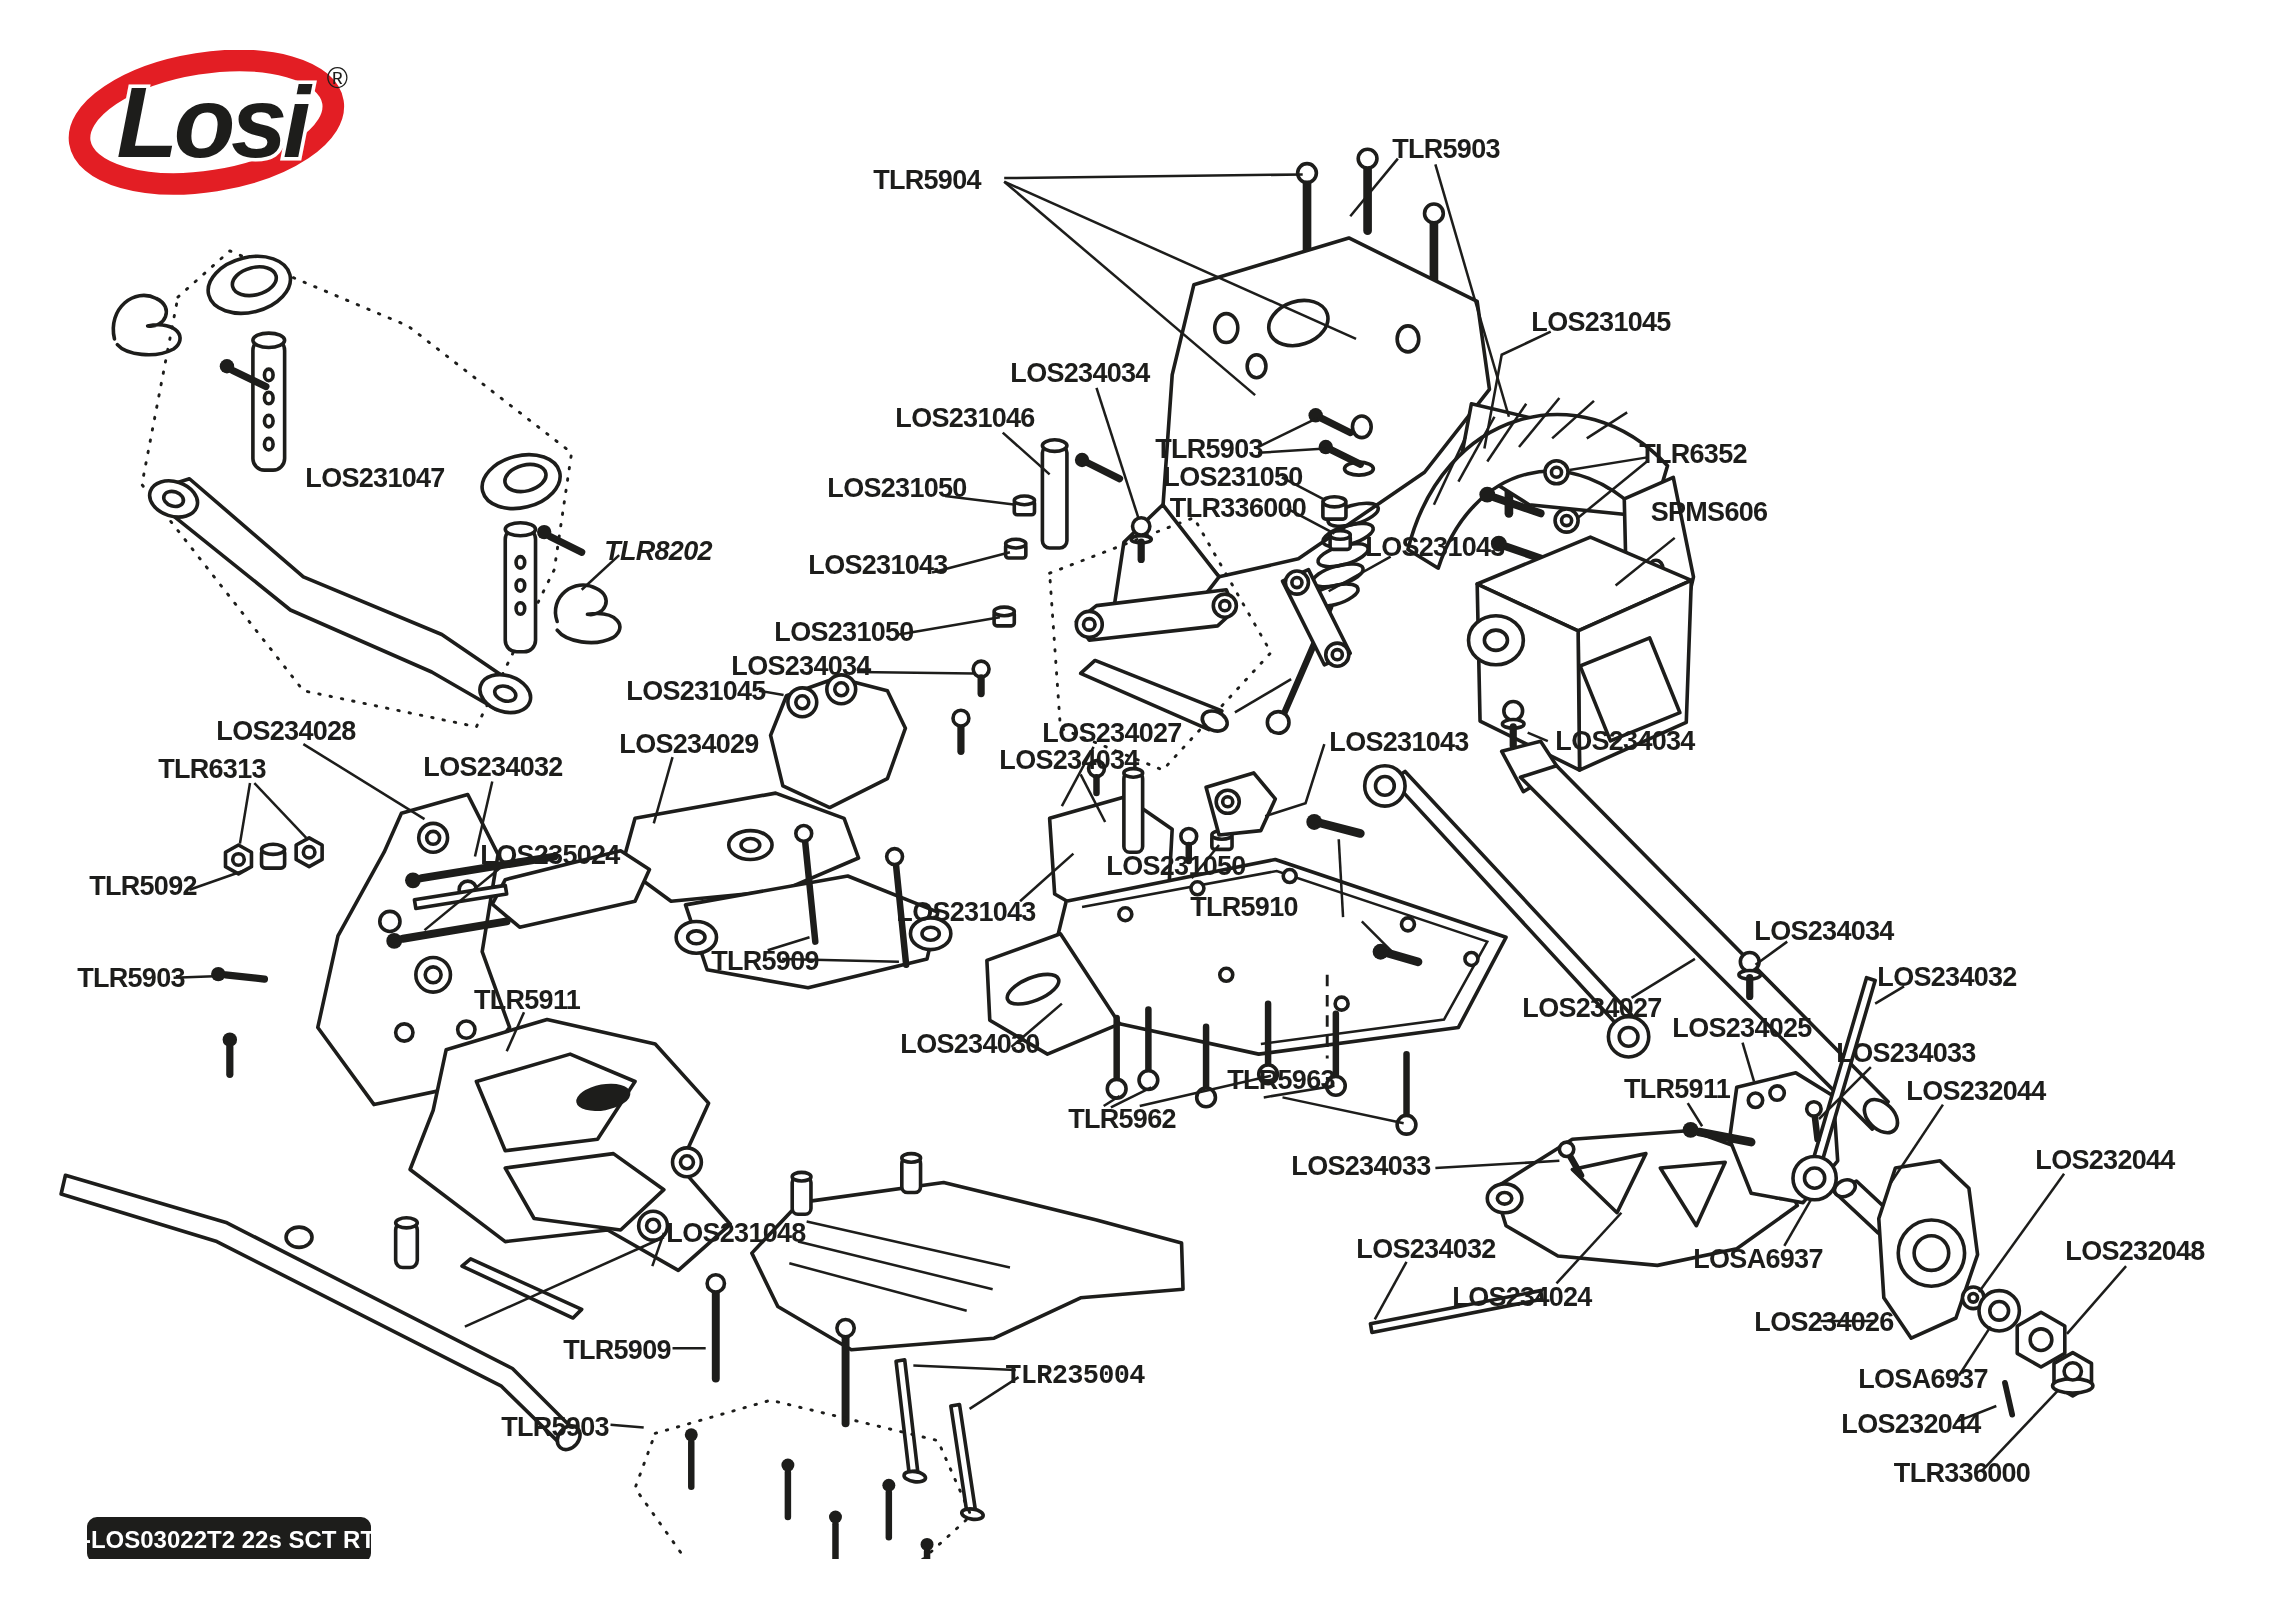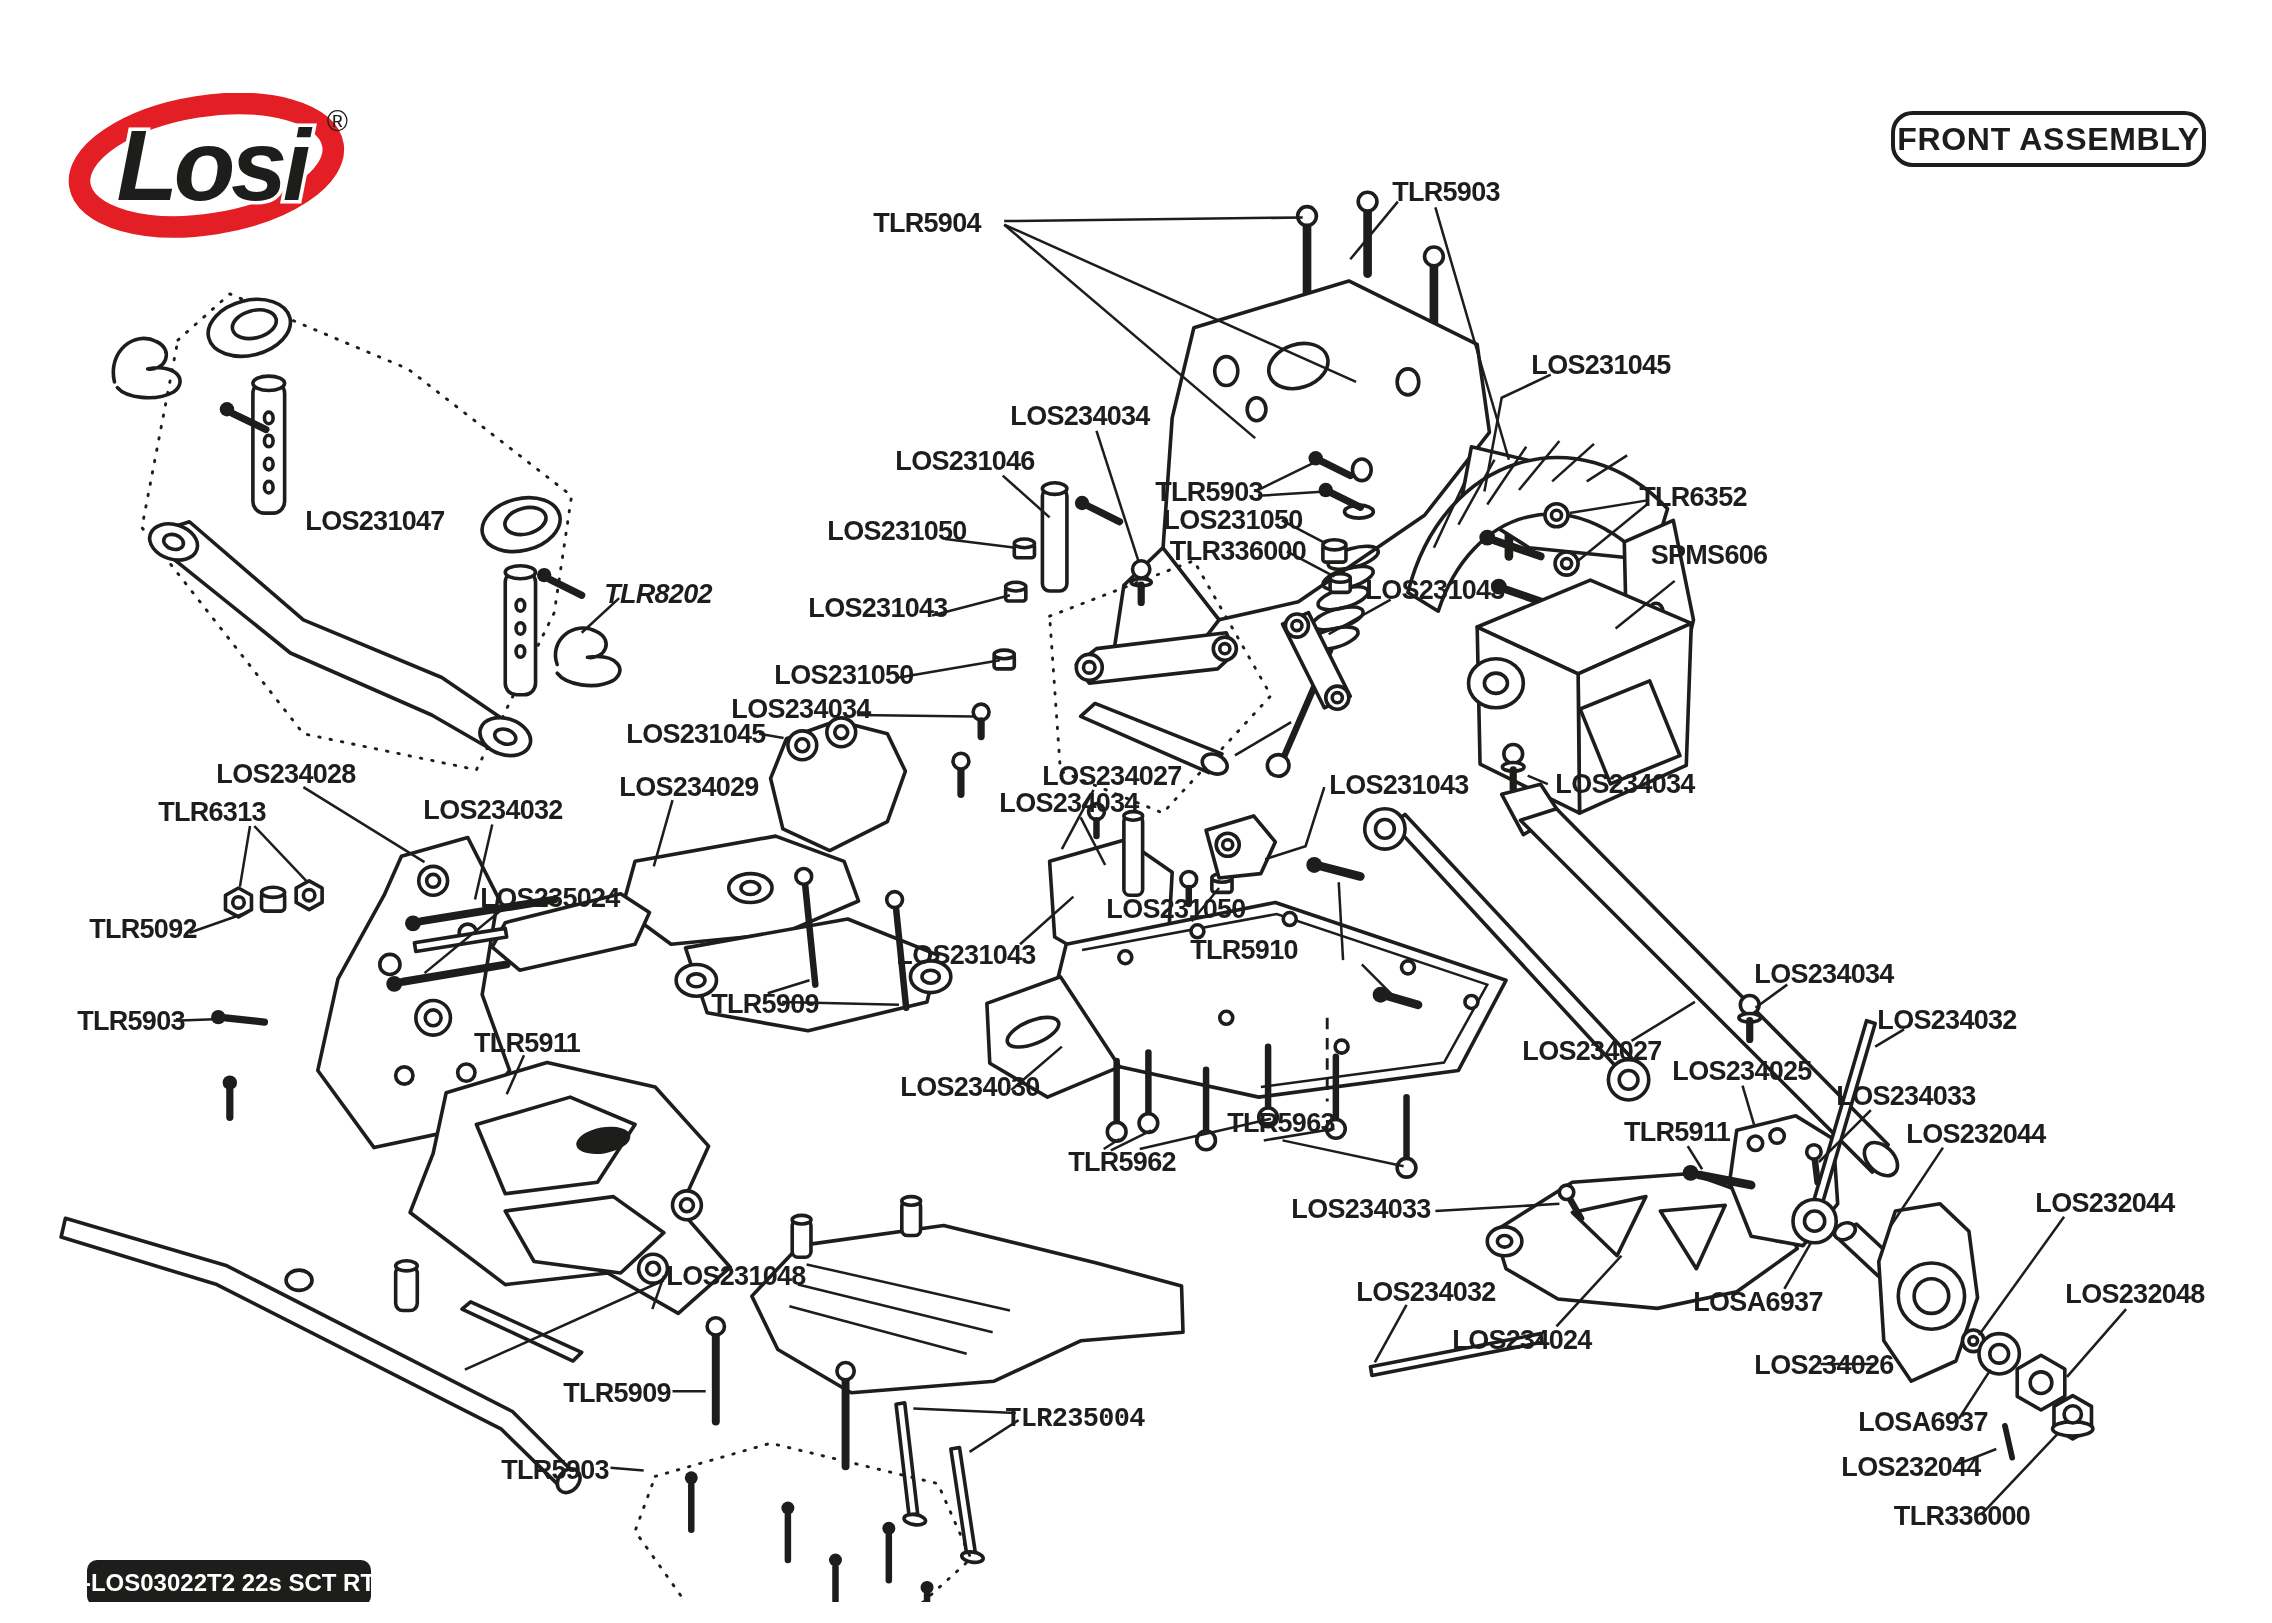--- a/index.html
+++ b/index.html
@@ -1,17 +1,17 @@
 <!DOCTYPE html>
 <html style="font-size:11.5px"><head>
 <meta charset="utf-8">
 <style>
   html,body{margin:0;padding:0;background:#ffffff;}
   body{font-family:"Liberation Sans", sans-serif;}
-  #page{position:relative;width:2273px;height:1559px;background:#ffffff;overflow:hidden;margin-top:43px;}
+  #page{position:relative;width:2273px;height:1559px;background:#ffffff;overflow:hidden;}
   #art{position:absolute;left:0;top:0;}
   .pt{stroke:#1d1d1b;stroke-width:5;fill:#ffffff;stroke-linejoin:round;stroke-linecap:round;}
   .ptn{stroke:#1d1d1b;stroke-width:5;fill:none;stroke-linejoin:round;stroke-linecap:round;}
   .ln{stroke:#1d1d1b;stroke-width:3.5;fill:none;}
   .blk{fill:#1d1d1b;stroke:none;}
   .blk-ln{stroke:#1d1d1b;fill:none;stroke-linecap:round;}
   .dot{stroke:#1d1d1b;stroke-width:4;fill:none;stroke-dasharray:2 14;stroke-linecap:round;stroke-linejoin:round;}
   .dsh{stroke:#1d1d1b;stroke-width:4;fill:none;stroke-dasharray:16 12;}
   .lbl{position:absolute;transform:translate(-50%,-50%);font-size:27px;font-weight:bold;letter-spacing:-0.7px;color:#1d1d1b;white-space:nowrap;}
   #title-box{position:absolute;left:1891px;top:68px;width:307px;height:48px;border:4.3px solid #1d1d1b;border-radius:21.6px;display:flex;align-items:center;justify-content:center;font-size:32px;font-weight:bold;letter-spacing:0.7px;color:#1d1d1b;background:#fff;}
@@ -24,23 +24,20 @@
 <div id="page">
 
   <div id="logo">
     <svg width="288" height="148" viewBox="0 0 400 205">
       <ellipse cx="195" cy="100" rx="178" ry="82" fill="none" stroke="#e31e24" stroke-width="30" transform="rotate(-9 195 100)"></ellipse>
       <text x="70" y="148" font-size="140" font-weight="bold" font-style="italic" fill="#1d1d1b" stroke="#ffffff" stroke-width="10" paint-order="stroke" style="letter-spacing:-6px">Losi</text>
       <text x="362" y="52" font-size="40" fill="#1d1d1b">®</text>
     </svg>
   </div>
 
-  <div id="title-box">
-    <span>FRONT ASSEMBLY</span>
-  </div>
 
   <svg id="art" width="2273" height="1623" viewBox="0 0 3151 2251">
     <g id="parts-layer">
         <polygon points="246,412 318,348 565,452 792,628 768,790 660,1008 420,958 196,672" class="dot"></polygon>
         <path points="" d="M158,470 C148,428 186,398 216,414 C242,426 228,456 204,452 C246,444 260,470 240,484 C214,498 174,492 162,478" stroke-width="6" class="ptn"></path>
         <ellipse cx="345" cy="395" rx="58" ry="38" transform="rotate(-14 345 395)" class="pt"></ellipse>
         <ellipse cx="352" cy="390" rx="31" ry="19" transform="rotate(-14 352 390)" class="pt"></ellipse>
         <rect x="350" y="470" width="44" height="182" rx="16" class="pt"></rect>
         <ellipse cx="372" cy="472" rx="22" ry="10" class="pt"></ellipse>
         <ellipse cx="372" cy="520" rx="6" ry="8" class="ptn"></ellipse>

